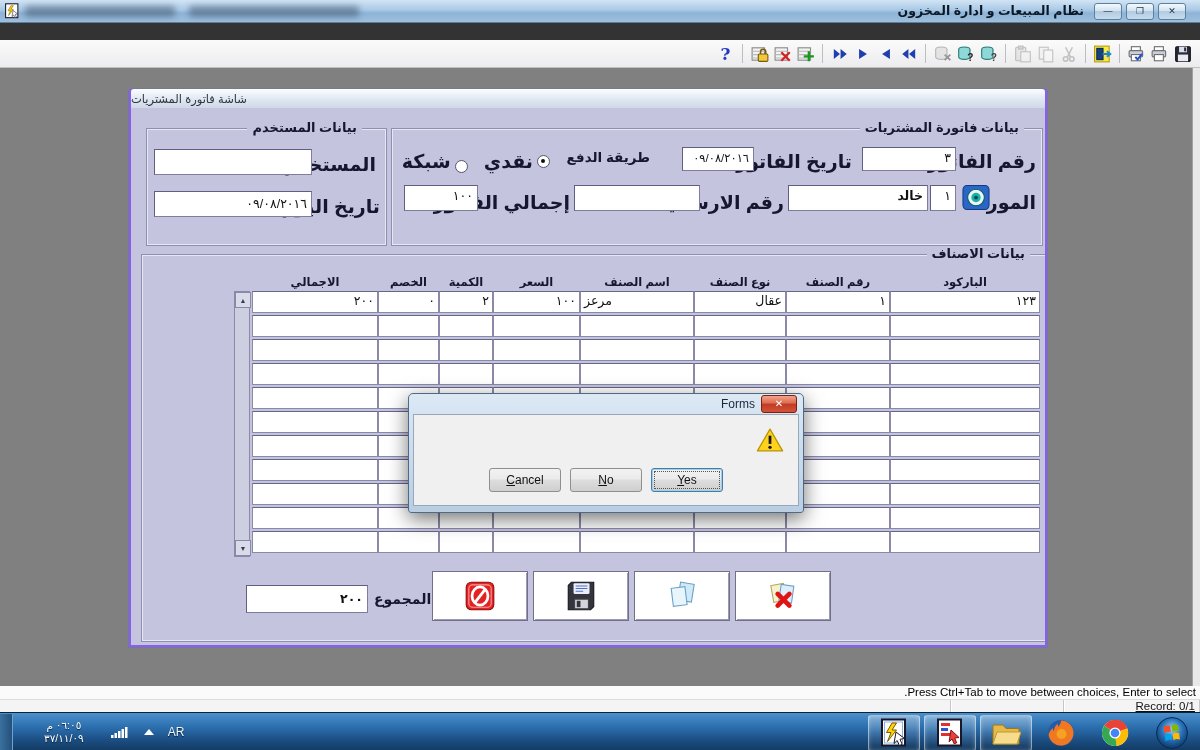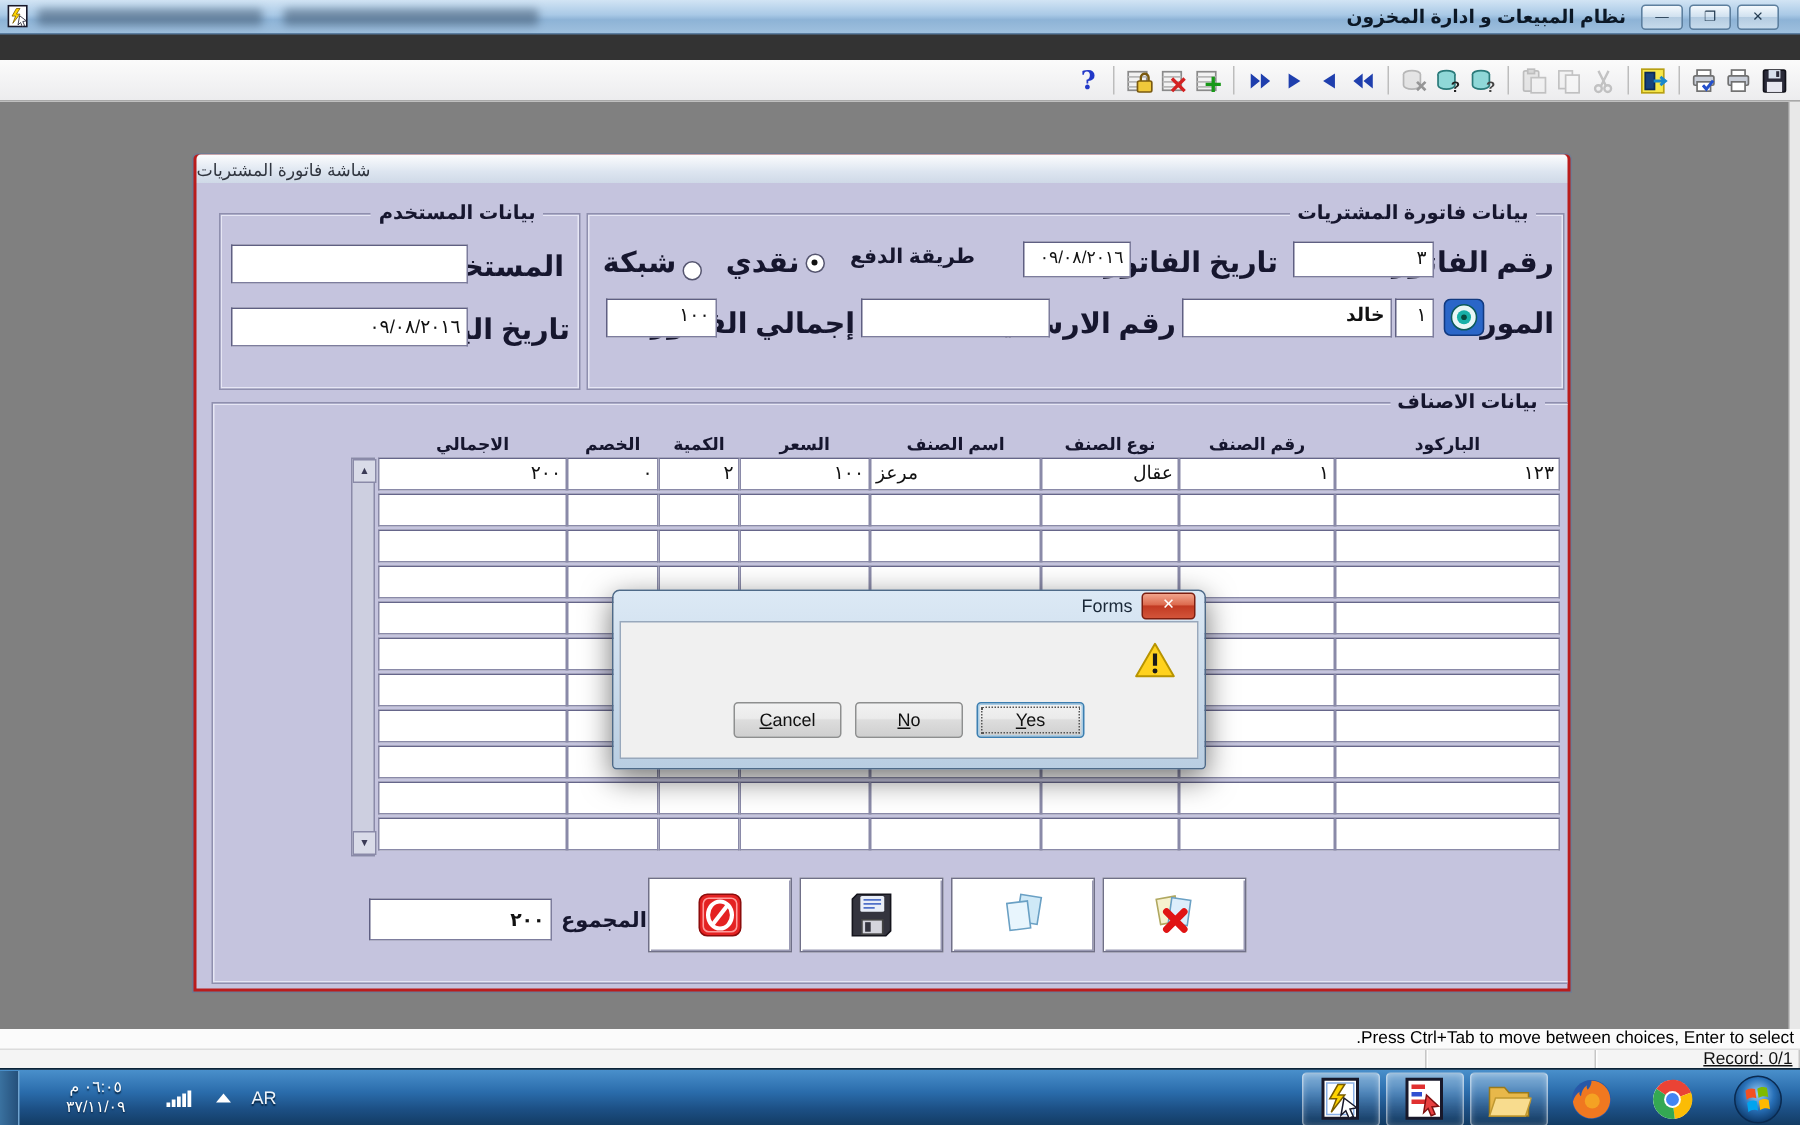--- a/index.html
+++ b/index.html
@@ -27,22 +27,22 @@
   .tbico svg{width:18px;height:18px;}
   .tbsep{width:1px;height:19px;background:#bdbdbd;margin:0 5px;}
   .grayed{filter:grayscale(1) opacity(.55);}
   .qmark{font-family:"DejaVu Serif",serif;font-weight:bold;font-size:17px;color:#2238c8;}
 
   
   .mdi{position:absolute;left:0;top:68px;width:1200px;height:618px;background:#808080;}
   .mdiscroll{position:absolute;right:0;top:0;width:7px;height:618px;background:#e8e8e8;border-left:1px solid #a0a0a0;}
 
   
-  .formwin{position:absolute;left:128px;top:34px;width:920px;height:560px;
-    background:#b91c1c;border:1px solid #6f7c91;border-radius:4px 4px 0 0;box-sizing:border-box;padding:0 2px 6px;}
+  .formwin{position:absolute;left:128px;top:20px;width:920px;height:560px;
+    background:#8b5cf6;border:1px solid #6f7c91;border-radius:4px 4px 0 0;box-sizing:border-box;padding:0 2px 6px;}
   .ftitle{height:19px;background:linear-gradient(#fcfdfe,#dde5f0 60%,#cfd9e7);
     border-radius:3px 3px 0 0;display:flex;justify-content:flex-end;align-items:center;
     padding-right:10px;font-size:11.5px;color:#30353f;direction:rtl;}
   .fcontent{position:relative;height:537px;background:#c5c4de;overflow:hidden;}
 
   .frame{position:absolute;border:1px solid #8f8fae;box-shadow:1px 1px 0 #e6e6f4 inset,-1px -1px 0 #e6e6f4 inset;}
   .frame>.ftag{position:absolute;top:-9px;background:#c5c4de;padding:0 5px;font-weight:bold;
     font-size:13px;color:#16162e;direction:rtl;white-space:nowrap;}
   .lbl{position:absolute;font-weight:bold;font-size:19px;color:#16162e;direction:rtl;white-space:nowrap;}
   .fld{position:absolute;background:#fff;border:1px solid #7d7d9d;border-top-color:#5f5f82;border-left-color:#5f5f82;

